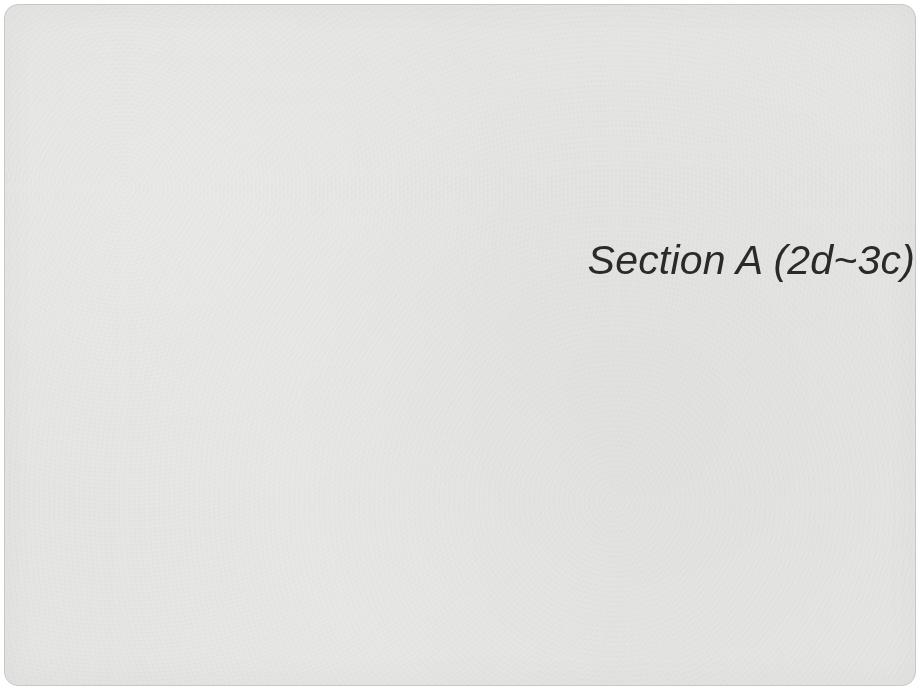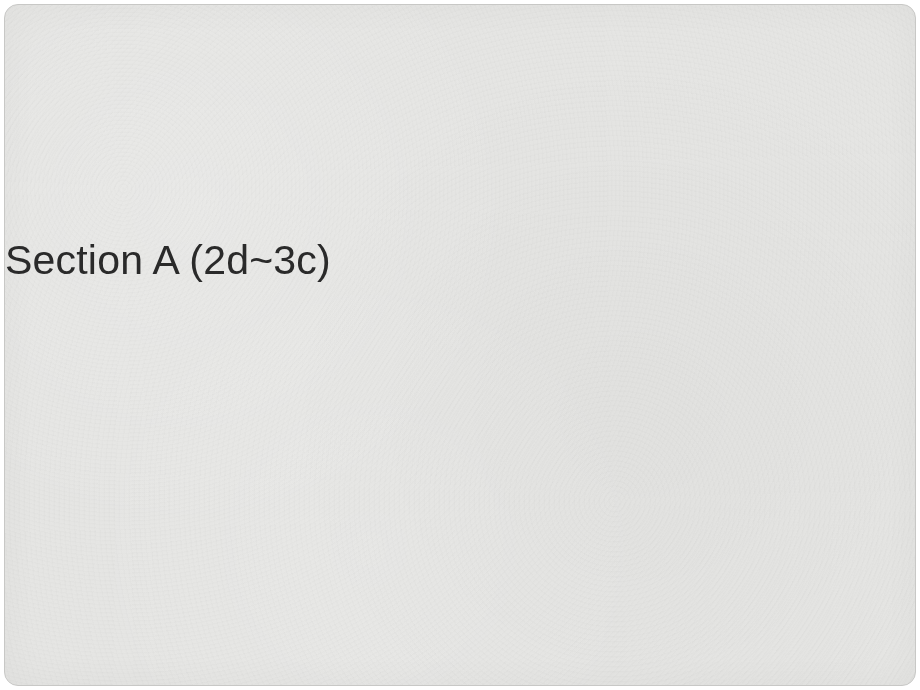--- a/index.html
+++ b/index.html
@@ -38,25 +38,26 @@
         repeating-radial-gradient(circle at 13% 27%, rgba(0,0,0,0.015) 0px, transparent 2px, transparent 4px),
         repeating-radial-gradient(circle at 67% 73%, rgba(0,0,0,0.015) 0px, transparent 2px, transparent 5px),
         repeating-radial-gradient(circle at 89% 11%, rgba(255,255,255,0.04) 0px, transparent 1px, transparent 3px);
       pointer-events: none;
     }
     .title {
       position: absolute;
       left: 0;
       right: 0;
       top: 232px;
-      text-align: left;
+      text-align: right;
       font-size: 41px;
       color: #2a2a2a;
       font-weight: 400;
       letter-spacing: 0.2px;
+      font-style: italic;
     }
   </style>
 </head>
 <body>
 
 <div class="slide">
   <div class="title">Section A (2d~3c)</div>
 </div>
 
 </body></html>

